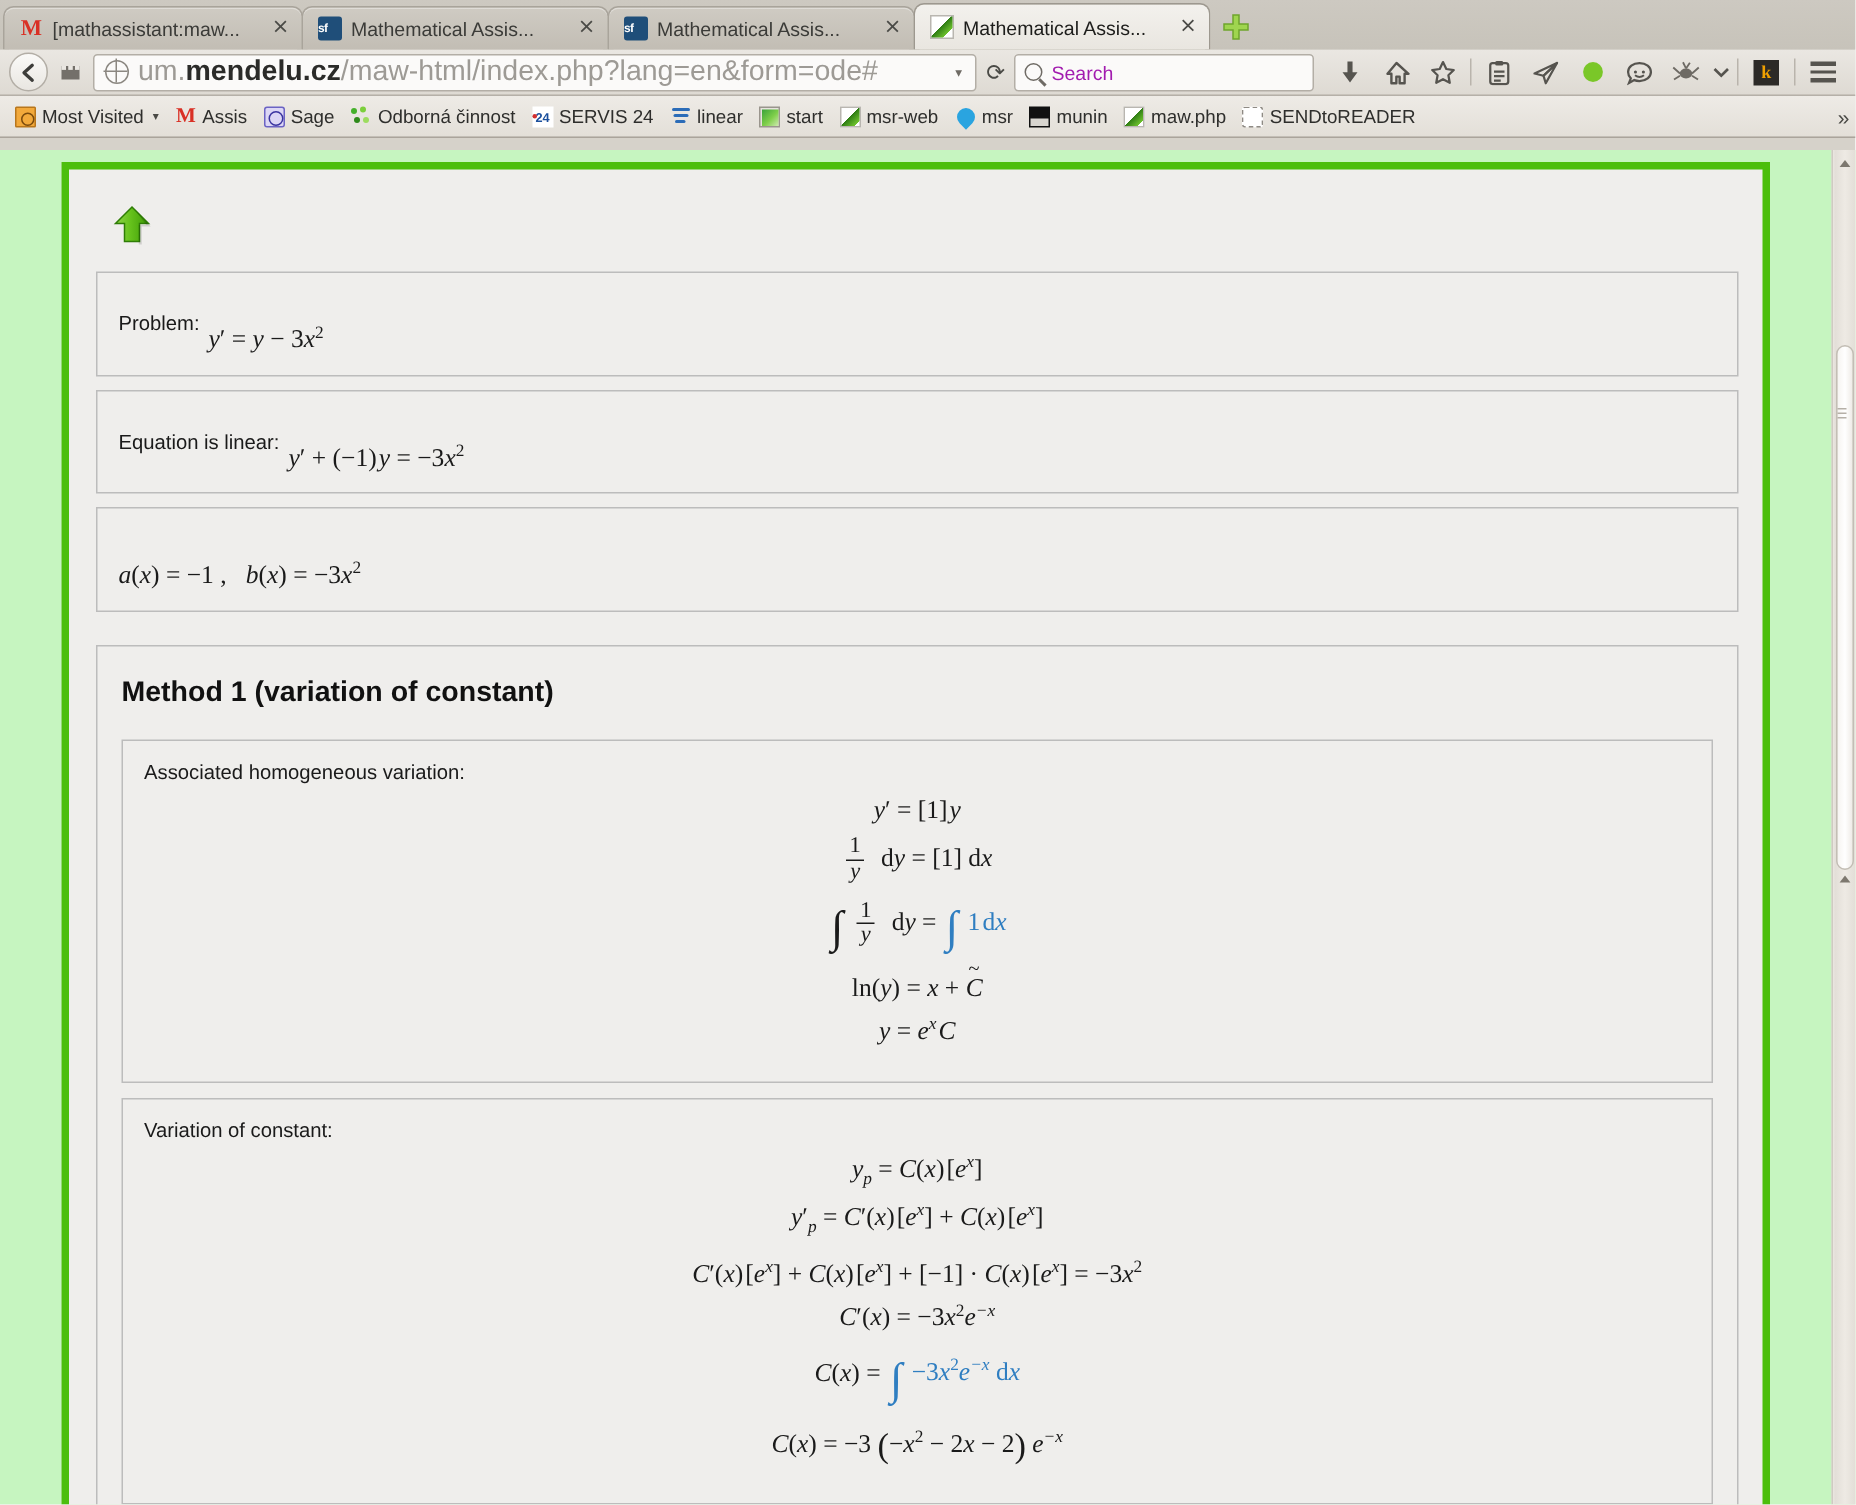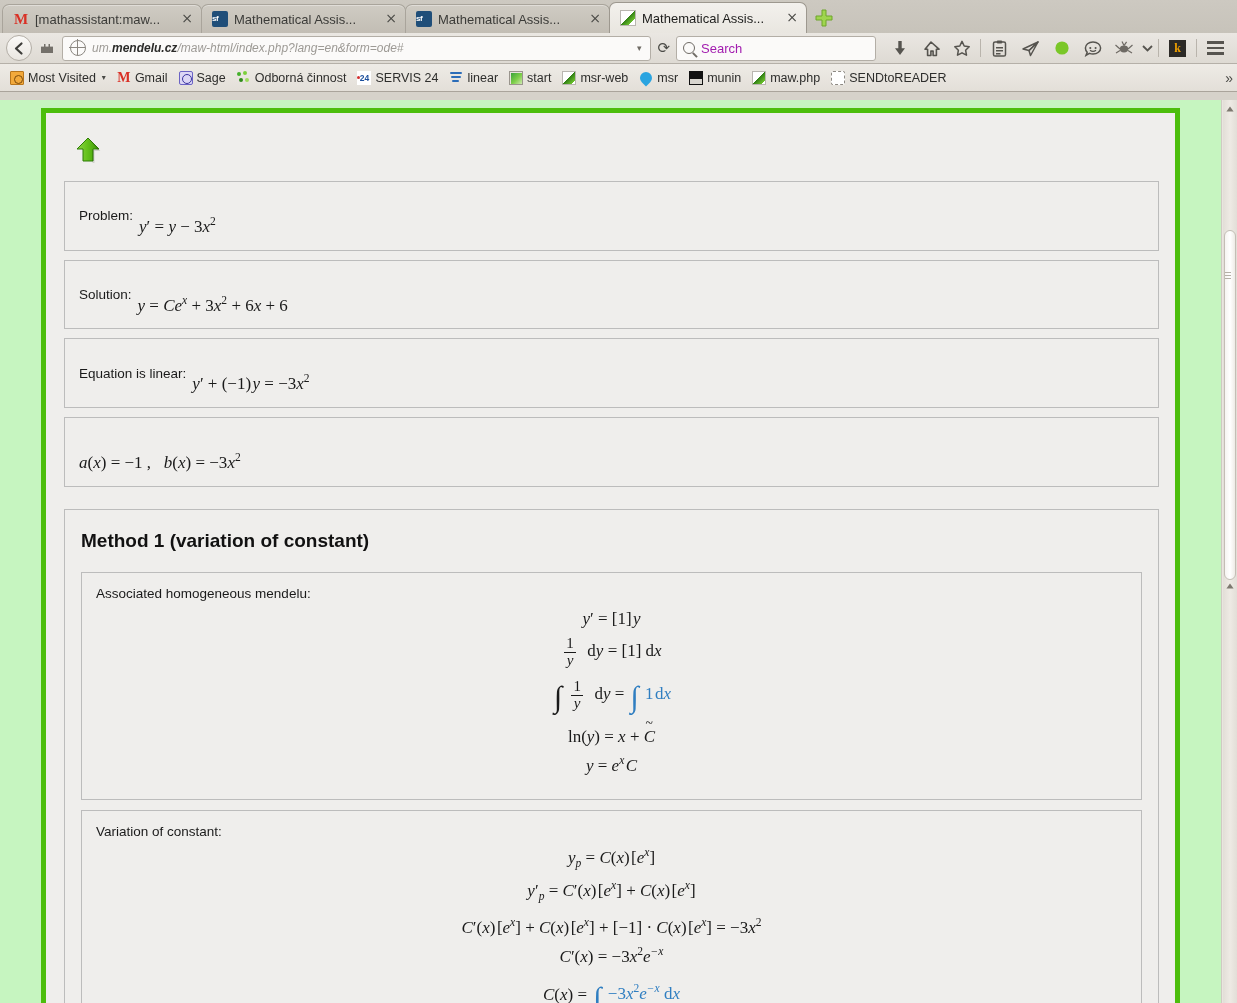--- a/index.html
+++ b/index.html
@@ -94,21 +94,21 @@
     border: 1px solid #b3aea6; border-radius: 3px;
     display: flex; align-items: center; padding: 0 4px; margin-right: 6px;
     min-width: 0;
   }
   .globe {
     width: 16px; height: 16px; border-radius: 50%;
     border: 1.6px solid #8b8781; flex:0 0 16px; margin: 0 6px 0 3px; position:relative;
   }
   .globe::before { content:""; position:absolute; left:-1.6px; top:5.6px; width:16px; height:1.4px; background:#8b8781; }
   .globe::after { content:""; position:absolute; left:5.6px; top:-1.6px; width:1.4px; height:16px; background:#8b8781; }
-  .url { flex:1 1 auto; font-size: 12px; color:#9d9a95; white-space:nowrap; overflow:hidden; min-width:0;font-style:italic; }
+  .url { flex:1 1 auto; font-size: 19px; color:#9d9a95; white-space:nowrap; overflow:hidden; min-width:0; }
   .url b { color: #2b2b29; font-weight: bold; }
   .url .dim { color:#9d9a95; }
   .url-caret { color:#6f6b65; font-size:9px; padding: 0 5px 0 3px; }
   .reloadbtn { color:#4a4a46; font-size:15px; padding-right:6px; }
 
   .searchbox {
     width: 200px; flex: 0 0 200px; height: 25px; background: #fbfaf9;
     border: 1px solid #b3aea6; border-radius: 3px;
     display:flex; align-items:center; padding: 0 6px; gap:6px;
   }
@@ -384,21 +384,21 @@
   </div>
 
   <div class="bookmarks">
     <div class="bm">
       <span class="bmi ic-mostvisited"></span>
       <span>Most Visited</span>
       <span class="bm-caret">▾</span>
     </div>
     <div class="bm">
       <span class="bmi ic-gmail">M</span>
-      <span>Gmail</span>
+      <span>Assis</span>
     </div>
     <div class="bm">
       <span class="bmi ic-sage"></span>
       <span>Sage</span>
     </div>
     <div class="bm">
       <span class="bmi ic-odborna">
           <i></i>
           <i></i>
           <i></i>
@@ -466,46 +466,40 @@
         </div>
 
 
         <div class="infobox">
           <span class="lbl">Problem:</span>
           <span class="m" style="margin-left:6px;">
             <span class="mi">y</span><span class="mn">′</span> = <span class="mi">y</span> − 3<span class="mi">x</span><sup class="en">2</sup>
           </span>
         </div>
 
-        <div class="infobox">
-          <span class="lbl">Solution:</span>
-          <span class="m" style="margin-left:6px;">
-            <span class="mi">y</span> = <span class="mi">C</span><span class="mi">e</span><sup class="e">x</sup> + 3<span class="mi">x</span><sup class="en">2</sup> + 6<span class="mi">x</span> + 6
-          </span>
-        </div>
 
         <div class="infobox">
           <span class="lbl">Equation is linear:</span>
           <span class="m" style="margin-left:6px;">
             <span class="mi">y</span><span class="mn">′</span> + (−1) <span class="mi">y</span> = −3<span class="mi">x</span><sup class="en">2</sup>
           </span>
         </div>
 
         <div class="infobox">
           <span class="m">
             <span class="mi">a</span>(<span class="mi">x</span>) = −1 ,&nbsp;&nbsp;
             <span class="mi">b</span>(<span class="mi">x</span>) = −3<span class="mi">x</span><sup class="en">2</sup>
           </span>
         </div>
 
         <div class="method-box">
           <h2 class="method-title">Method 1 (variation of constant)</h2>
 
           <div class="subbox">
-            <div class="sublabel">Associated homogeneous mendelu:</div>
+            <div class="sublabel">Associated homogeneous variation:</div>
             <div class="dispmath">
 
               <div class="eqline">
                 <span class="mi">y</span><span class="mn">′</span> = [1] <span class="mi">y</span>
               </div>
 
               <div class="eqline">
                 <span class="frac"><span class="num">1</span><span class="den mi">y</span></span>
                 <span class="mn">&nbsp;d</span><span class="mi">y</span> = [1]&nbsp;<span class="mn">d</span><span class="mi">x</span>
               </div>

